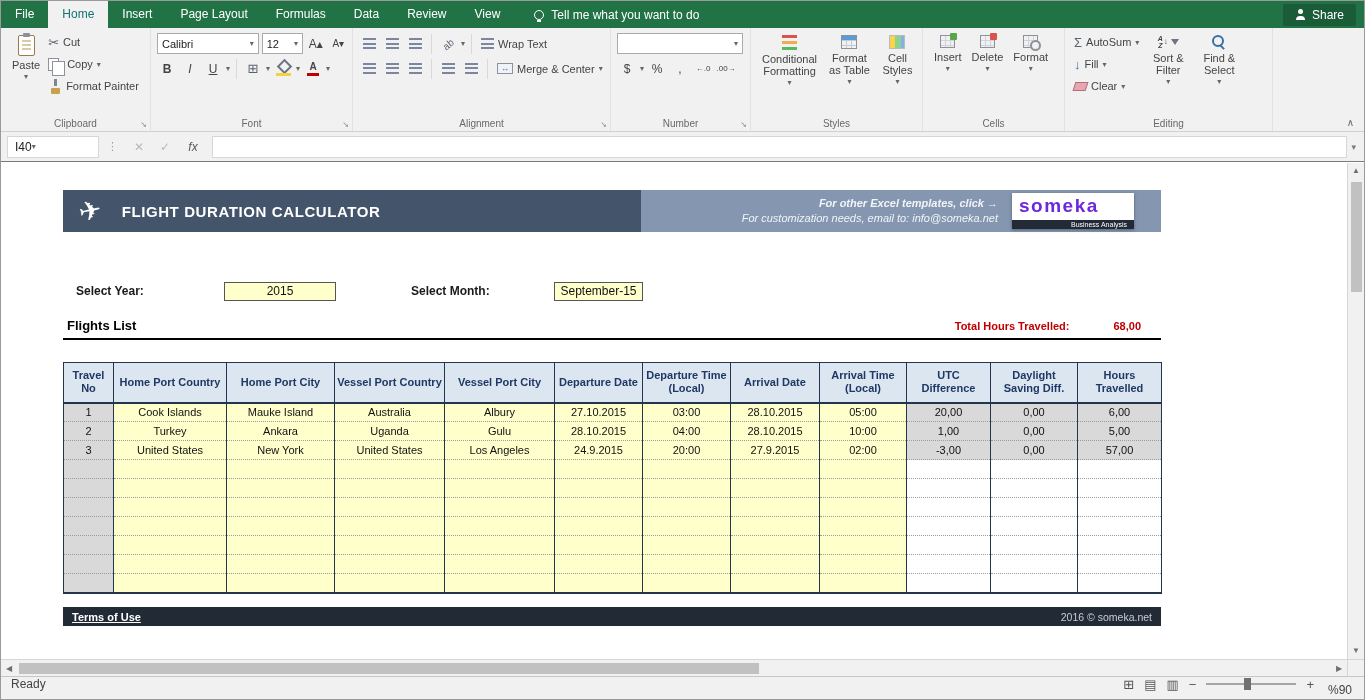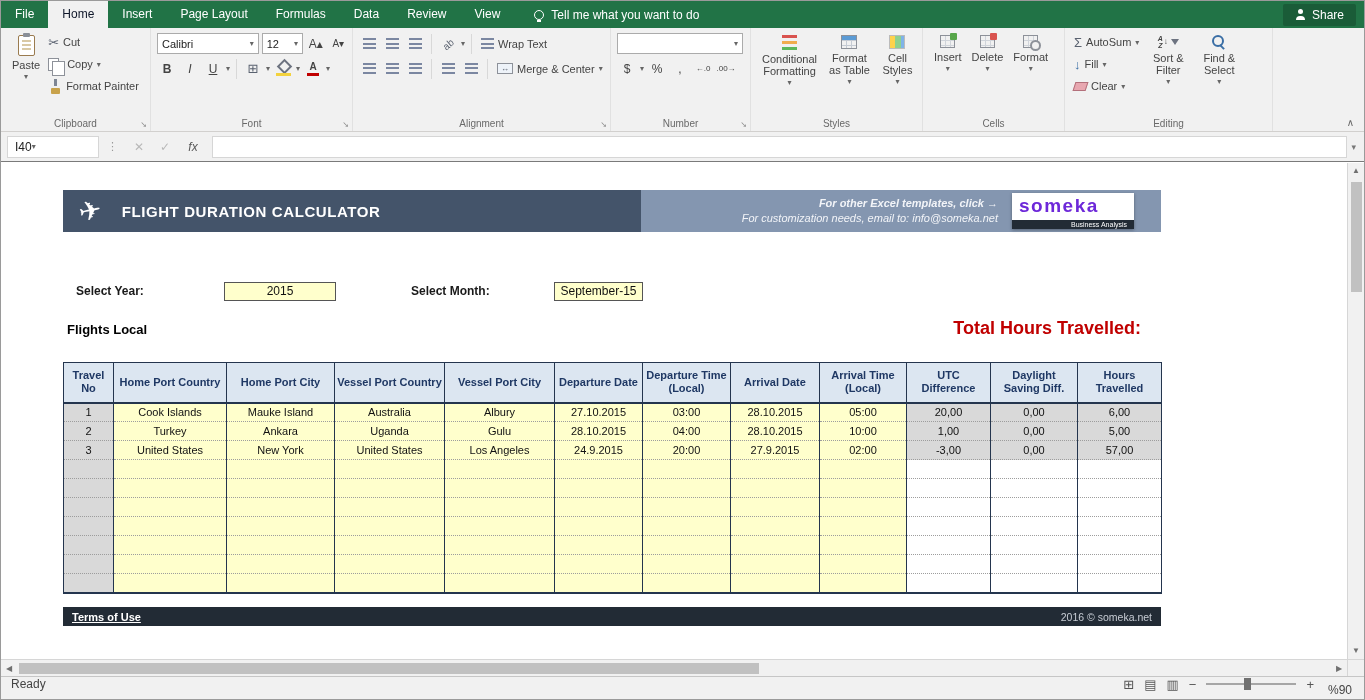--- a/index.html
+++ b/index.html
@@ -4,21 +4,21 @@
 <style>
   * { box-sizing: border-box; margin: 0; padding: 0; }
   body { font-family: "Liberation Sans","DejaVu Sans",sans-serif; background:#e8e8e8; }
   .app{ width:1365px; height:700px; position:relative; background:#fff; overflow:hidden;
         border:1px solid #9a9a9a; font-family:"Liberation Sans","DejaVu Sans",sans-serif;}
 
   
   .tabbar{ height:27px; background:#217346; display:flex; align-items:stretch; }
   .tabs{ display:flex; align-items:stretch; }
   .tab{ padding:6px 14px 20px; font-size:12px; color:#fff; cursor:default; white-space:nowrap;}
-  .tab.active{ background:#f1f1f1; color:#0f172a; }
+  .tab.active{ background:#f1f1f1; color:#0f766e; }
   .tellme{ display:flex; align-items:center; color:#fff; font-size:12px; margin-left:20px; white-space:nowrap;}
   .bulb{ width:10px; height:10px; border:1px solid #fff; border-radius:50%; position:relative; display:inline-block; margin-right:7px;}
   .bulb::after{ content:''; position:absolute; left:2px; bottom:-3px; width:4px; height:2px; background:#fff;}
   .share{ margin-left:auto; margin-right:8px; align-self:center; background:#1a5c38; color:#fff;
           font-size:12px; height:22px; display:flex; align-items:center; padding:0 12px; border-radius:2px;}
   .person{ width:11px; height:11px; position:relative; display:inline-block; margin-right:6px;}
   .person::before{ content:''; position:absolute; top:0; left:3px; width:5px; height:5px; border-radius:50%; background:#fff;}
   .person::after{ content:''; position:absolute; bottom:0; left:1px; width:9px; height:4px; border-radius:4px 4px 0 0; background:#fff;}
 
   
@@ -109,21 +109,21 @@
   .logo-text{ font-size:19px; font-weight:bold; color:#6d28d9; letter-spacing:1.5px; line-height:19px;}
   .logo-sub{ position:absolute; left:0; right:0; bottom:0; background:#222B35; color:#fff; font-size:7px; text-align:right; padding:1px 7px;}
 
   .controls{ position:absolute; top:92px; left:0; right:0; height:20px; font-size:12px;}
   .ctl-label{ position:absolute; font-weight:bold; color:#1a1a1a; top:2px;}
   .ybox{ position:absolute; background:#FFFFCC; border:1px solid #555; text-align:center; font-size:12px; height:19px; line-height:17px; color:#111;}
 
   .listrow{ position:absolute; top:128px; left:0; right:0; border-bottom:2px solid #000; padding-bottom:5px;
             display:flex; align-items:baseline;}
   .list-title{ font-weight:bold; font-size:13px; color:#000; margin-left:4px;}
-  .total{ margin-left:auto; display:flex; align-items:flex-end; color:#C00000; font-weight:bold; font-size:18px; padding-right:20px; gap:44px;flex-direction:column;}
+  .total{ margin-left:auto; display:flex; align-items:flex-end; color:#C00000; font-weight:bold; font-size:11px; padding-right:20px; gap:44px;}
 
   .ftable{ position:absolute; top:172px; left:0; width:1098px; border-collapse:collapse; table-layout:fixed; font-size:11px;}
   .ftable th{ background:#DCE6F1; color:#1F3864; font-weight:bold; border:1px solid #24354E; border-bottom:2px solid #24354E;
               height:40px; padding:1px 2px; line-height:13px; text-align:center; vertical-align:middle;}
   .ftable td{ height:19px; text-align:center; padding:0 2px; color:#111;
               border-left:1px solid #24354E; border-right:1px solid #24354E;
               border-top:1px dotted #9d9d9d; border-bottom:1px dotted #9d9d9d;}
   .ftable tr:last-child td{ border-bottom:2px solid #24354E; }
   .c-no{ background:#D9D9D9; }
   .c-input{ background:#FFFFCC; }
@@ -438,21 +438,21 @@
       </div>
 
       <div class="controls">
         <span class="ctl-label" style="left:13px">Select Year:</span>
         <span class="ybox" style="left:161px;width:112px">2015</span>
         <span class="ctl-label" style="left:348px">Select Month:</span>
         <span class="ybox" style="left:491px;width:89px">September-15</span>
       </div>
 
       <div class="listrow">
-        <span class="list-title">Flights Local</span>
+        <span class="list-title">Flights List</span>
         <span class="total">
           <span>Total Hours Travelled:</span>
           <span>68,00</span>
         </span>
       </div>
 
       <table class="ftable">
         <colgroup>
           <col style="width:50px">
             <col style="width:113px">

